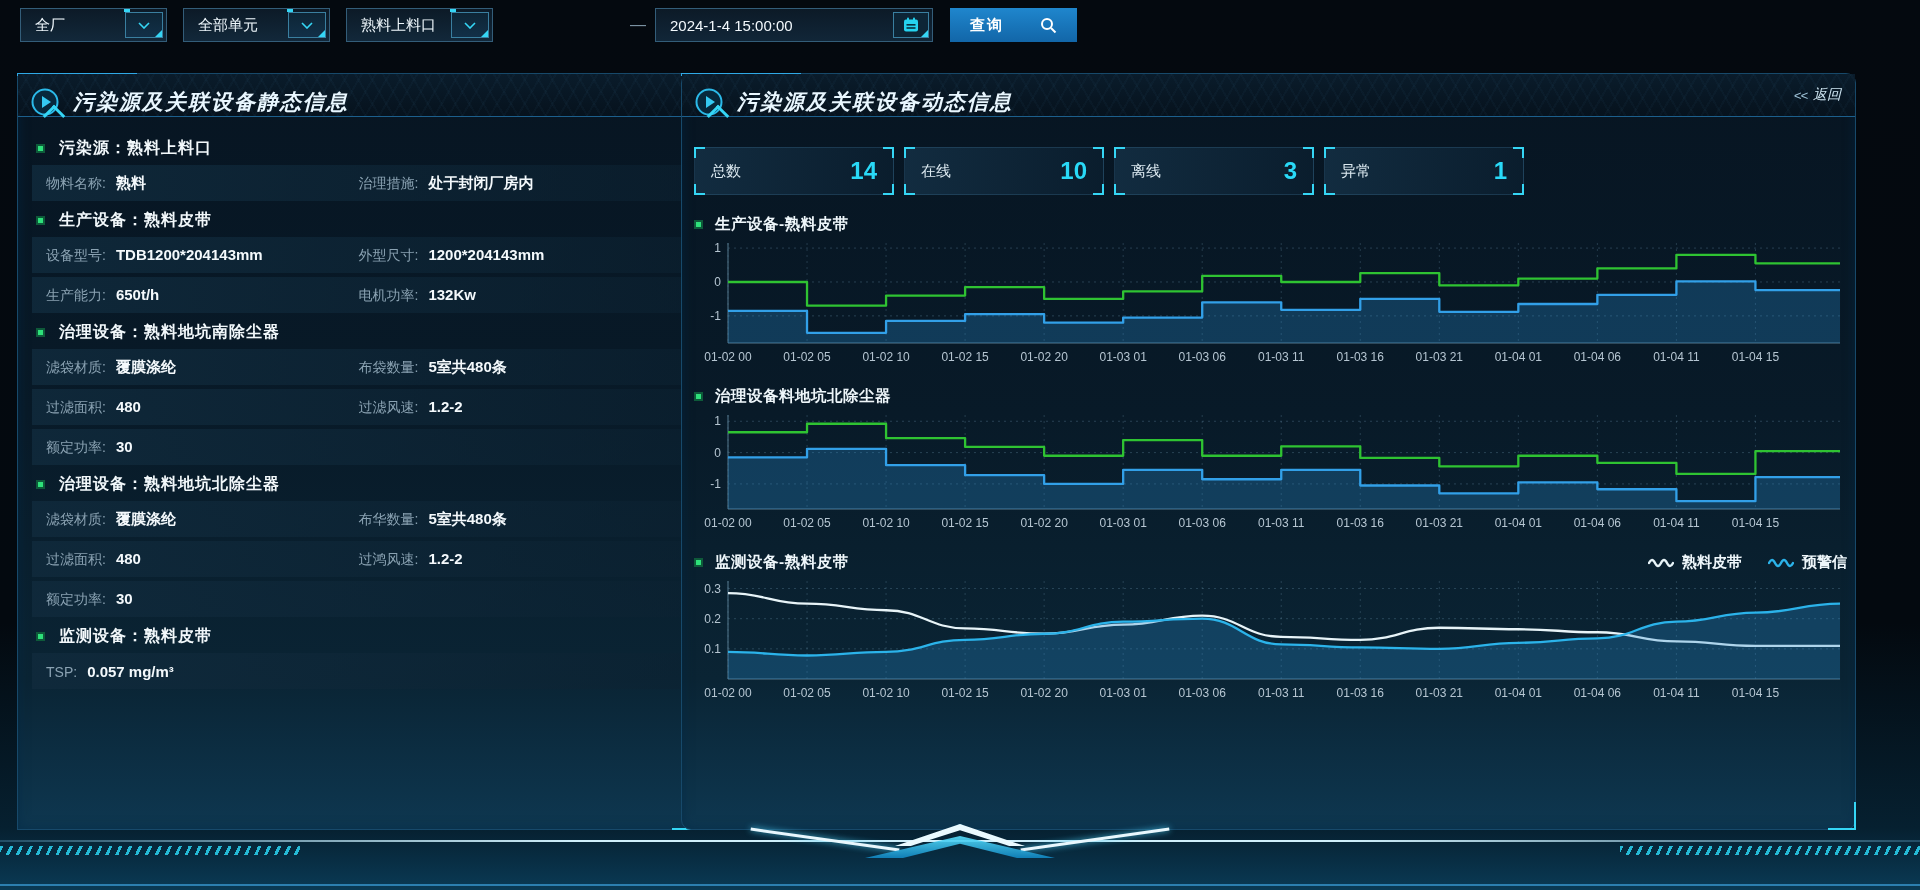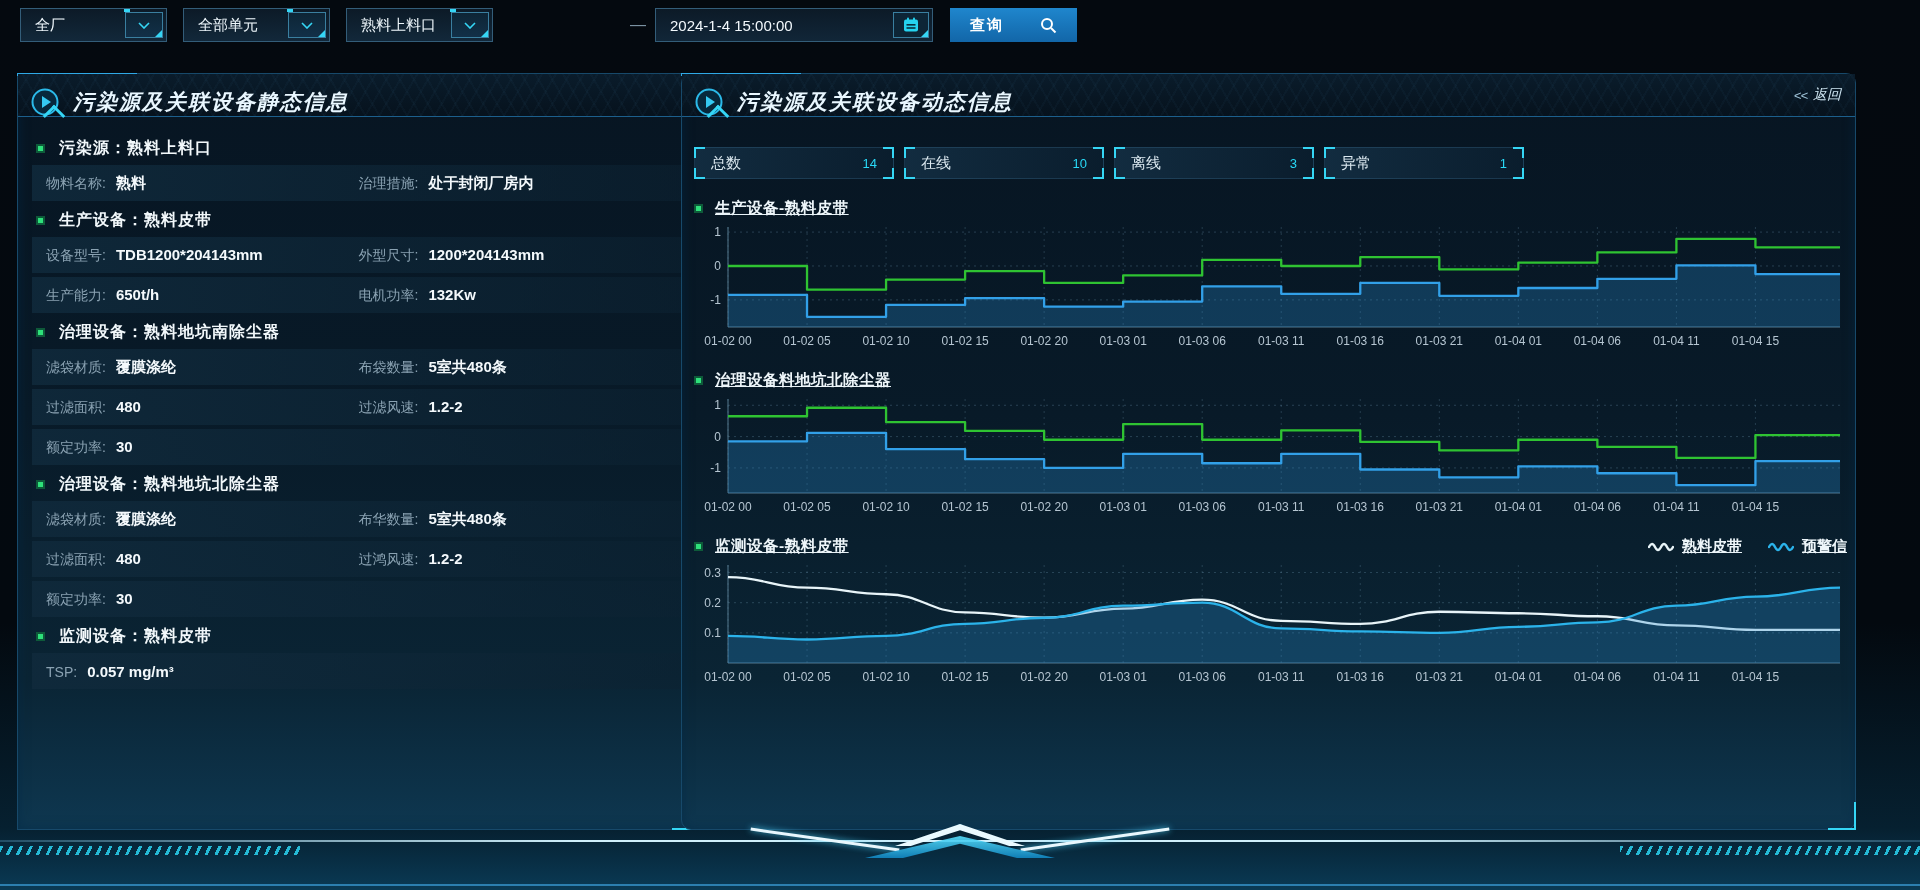--- a/index.html
+++ b/index.html
@@ -63,34 +63,34 @@
   .sec-row{display:flex;align-items:center;height:30px;margin:2px 0 2px 4px;}
   .bullet{width:9px;height:9px;background:#2ee07a;border:2px solid #0e5a3a;margin-right:14px;}
   .sec-title{font-size:16px;font-weight:bold;color:#f2f8fb;letter-spacing:1px;}
   .field-row{display:flex;align-items:center;height:36px;margin-bottom:4px;
       background:linear-gradient(90deg,rgba(16,42,60,.85),rgba(12,34,50,.55));padding:0 14px;}
   .cell{flex:1;display:flex;align-items:baseline;min-width:0;}
   .f-label{font-size:14px;color:#8aa2b2;margin-right:10px;white-space:nowrap;}
   .f-value{font-size:15px;font-weight:bold;color:#f4f9fc;white-space:nowrap;}
   
   .stats-row{display:flex;gap:10px;margin:30px 0 0 12px;}
-  .stat{width:200px;height:32px;position:relative;display:flex;align-items:center;justify-content:space-between;
+  .stat{width:200px;height:48px;position:relative;display:flex;align-items:center;justify-content:space-between;
       padding:0 16px;border:1px solid rgba(70,130,170,.25);
       background:linear-gradient(90deg,#122c40,#0a1d2d);}
   .stat i{position:absolute;width:11px;height:11px;border:0 solid #35d6f5;}
   .stat i.tl{left:-1px;top:-1px;border-top-width:2px;border-left-width:2px;}
   .stat i.tr{right:-1px;top:-1px;border-top-width:2px;border-right-width:2px;}
   .stat i.bl{left:-1px;bottom:-1px;border-bottom-width:2px;border-left-width:2px;}
   .stat i.br{right:-1px;bottom:-1px;border-bottom-width:2px;border-right-width:2px;}
   .stat-label{font-size:15px;color:#dce9f0;}
-  .stat-value{font-size:13px;font-weight:normal;color:#29d9f7;}
+  .stat-value{font-size:24px;font-weight:bold;color:#29d9f7;}
   
   .charts{padding:0 8px 0 12px;}
   .chart-block{margin-top:16px;}
-  .ct-row{display:flex;align-items:center;height:26px;text-decoration:underline;}
+  .ct-row{display:flex;align-items:center;height:26px;}
   .ct-row .bullet{margin-right:12px;}
   .ct-title{font-size:15.5px;font-weight:bold;color:#eef6fa;letter-spacing:.5px;}
   .legend{margin-left:auto;display:flex;gap:26px;align-items:center;padding-right:0;justify-content:space-between;}
   .legend .leg-item{display:flex;align-items:center;gap:8px;font-size:15px;font-weight:bold;color:#eef6fa;}
   .chart-svg-wrap{line-height:0;}
   svg text{font-family:"Liberation Sans","DejaVu Sans",sans-serif;}
   
   .deco-footer{position:absolute;left:0;right:0;bottom:0;height:60px;
       background:
         repeating-linear-gradient(60deg,rgba(80,150,190,.07) 0 2px,transparent 2px 16px),

